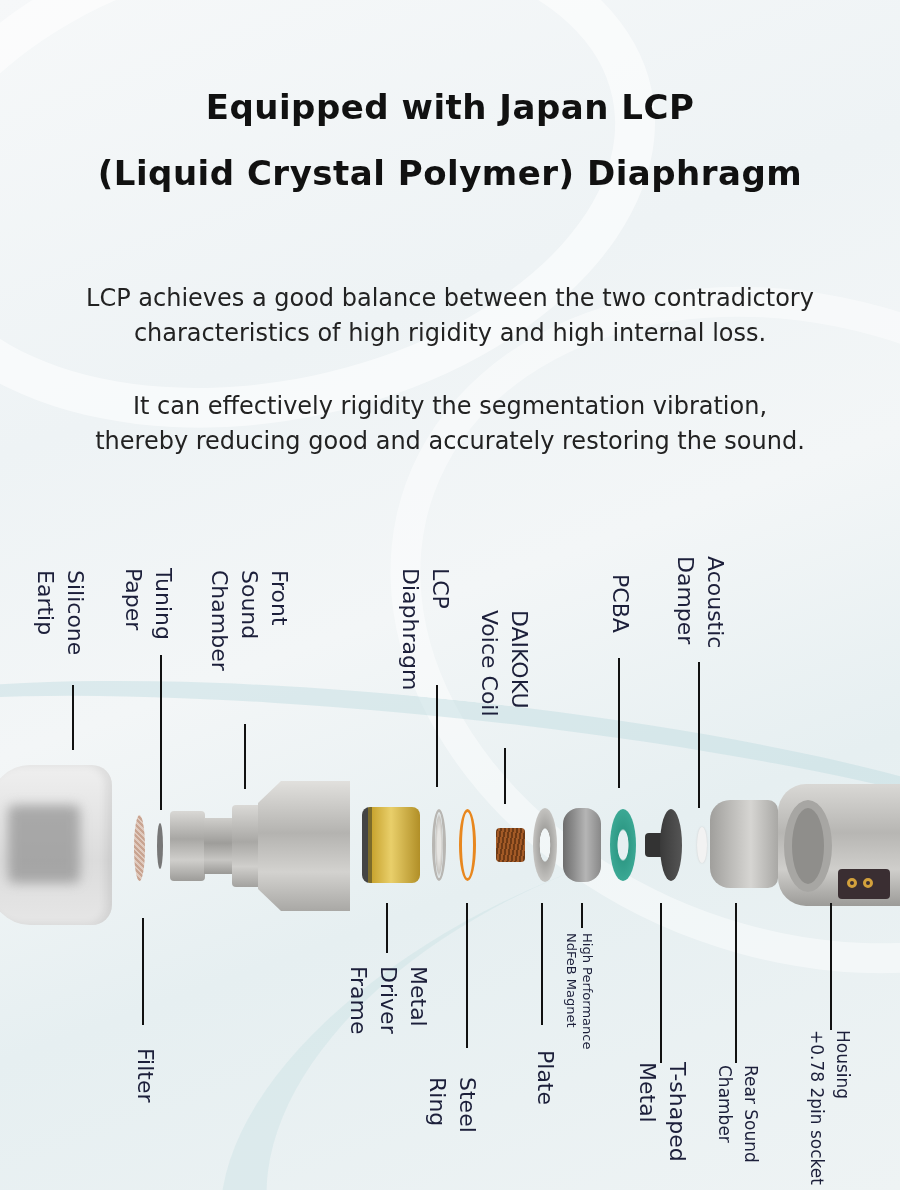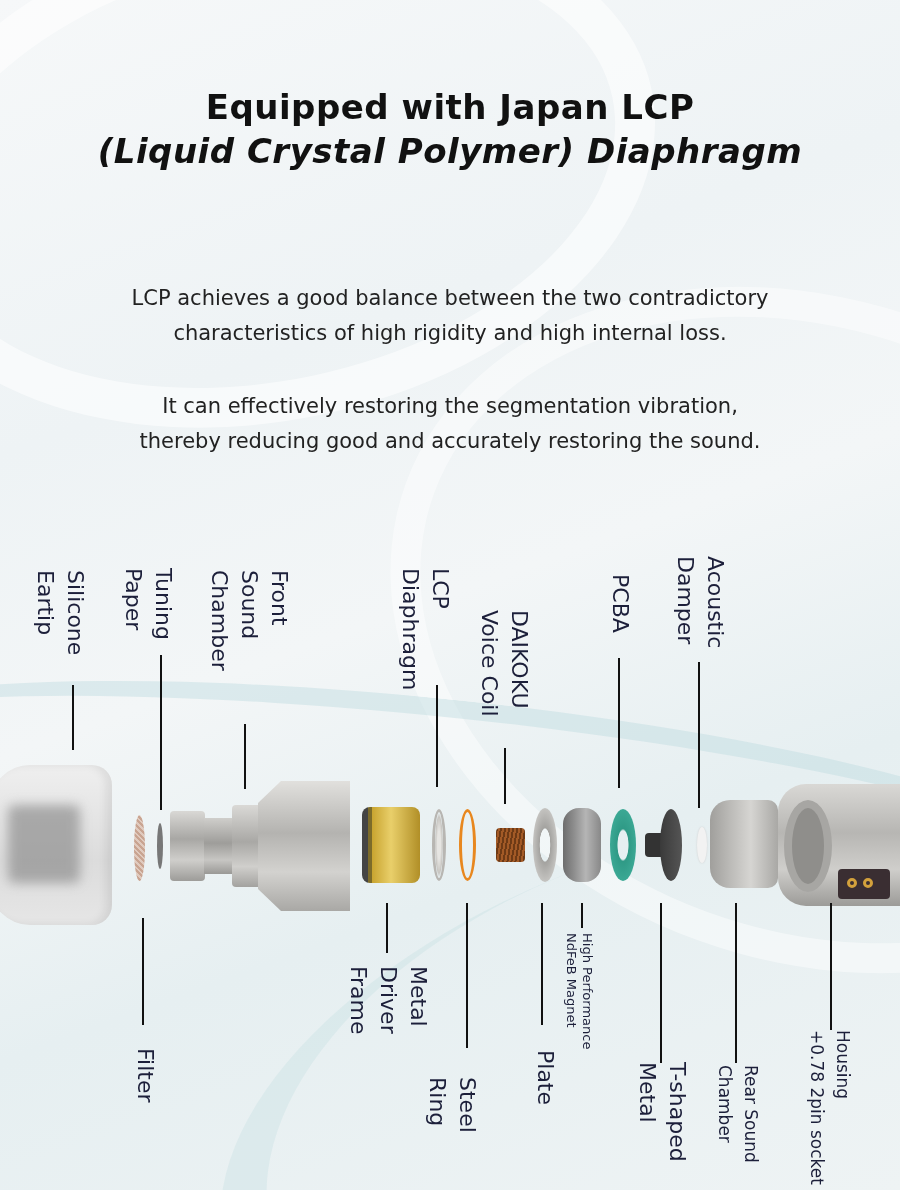--- a/index.html
+++ b/index.html
@@ -1,41 +1,41 @@
 <!DOCTYPE html>
 <html><head>
 <meta charset="utf-8">
 <style>
   html,body{margin:0;padding:0;}
   body{width:900px;height:1190px;overflow:hidden;position:relative;
     font-family:"DejaVu Sans","Liberation Sans",sans-serif;color:#111;
     background:linear-gradient(160deg,#f6f8f9 0%,#eef3f5 30%,#f3f6f7 50%,#e6eff1 70%,#eef3f4 100%);}
   .bg-swirl{position:absolute;border-radius:50%;pointer-events:none;}
   .title{position:absolute;left:0;width:900px;text-align:center;font-weight:bold;font-size:34px;line-height:50px;letter-spacing:0.5px;color:#111;}
-  .para{position:absolute;left:0;width:900px;text-align:center;font-size:21px;line-height:34px;color:#222;}
+  .para{position:absolute;left:0;width:900px;text-align:center;font-size:24px;line-height:34px;color:#222;}
   .lbl{position:absolute;writing-mode:vertical-rl;font-size:22px;line-height:30px;color:#1c1f3a;white-space:pre;}
   .lbl.small{font-size:13px;line-height:16px;}
   .lbl.mid{font-size:17px;line-height:26px;}
   .line{position:absolute;width:2px;background:#111;}
   .part{position:absolute;}
 </style>
 </head>
 <body>
 
 <div class="bg-swirl" style="left:-120px;top:-80px;width:700px;height:420px;border:40px solid rgba(255,255,255,0.55);transform:rotate(-12deg);"></div>
 <div class="bg-swirl" style="left:380px;top:300px;width:800px;height:600px;border:30px solid rgba(255,255,255,0.45);transform:rotate(20deg);"></div>
 <div class="bg-swirl" style="left:-200px;top:700px;width:1300px;height:200px;border-top:18px solid rgba(190,220,225,0.45);transform:rotate(6deg);"></div>
 <div class="bg-swirl" style="left:200px;top:850px;width:900px;height:500px;border-left:50px solid rgba(200,225,228,0.4);transform:rotate(-20deg);"></div>
 
 <div class="title" style="top:82px;">Equipped with Japan LCP</div>
-<div class="title" style="top:126px;font-style:italic;">(Liquid Crystal Polymer) Diaphragm</div>
+<div class="title" style="top:148px;">(Liquid Crystal Polymer) Diaphragm</div>
 
 <div class="para" style="top:281px;">LCP achieves a good balance between the two contradictory</div>
 <div class="para" style="top:316px;">characteristics of high rigidity and high internal loss.</div>
-<div class="para" style="top:389px;">It can effectively restoring the segmentation vibration,</div>
+<div class="para" style="top:389px;">It can effectively rigidity the segmentation vibration,</div>
 <div class="para" style="top:424px;">thereby reducing good and accurately restoring the sound.</div>
 
 <div class="part" style="left:-10px;top:765px;width:122px;height:160px;border-radius:40px 20px 20px 40px;background:linear-gradient(180deg,#efefef,#dcdcdc 60%,#e6e6e6);box-shadow:inset -6px 0 8px rgba(0,0,0,0.08);">
   <div style="position:absolute;left:18px;top:40px;width:72px;height:78px;background:#8f8f8f;filter:blur(6px);opacity:0.7;border-radius:6px;"></div>
 </div>
 
 <div class="part" style="left:134px;top:815px;width:11px;height:66px;border-radius:50%;background:repeating-linear-gradient(45deg,#c9a491 0 2px,#e0cabe 2px 4px);"></div>
 
 <div class="part" style="left:157px;top:823px;width:6px;height:46px;border-radius:50%;background:#777;"></div>
 

